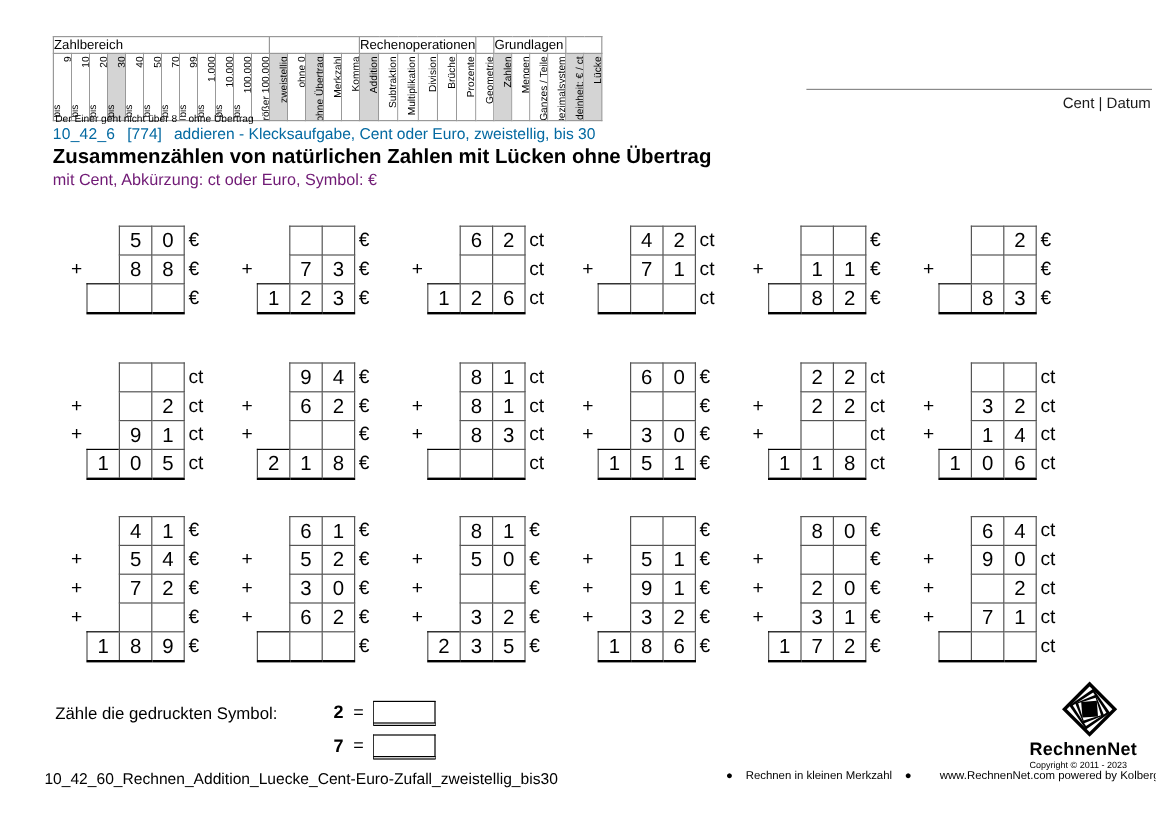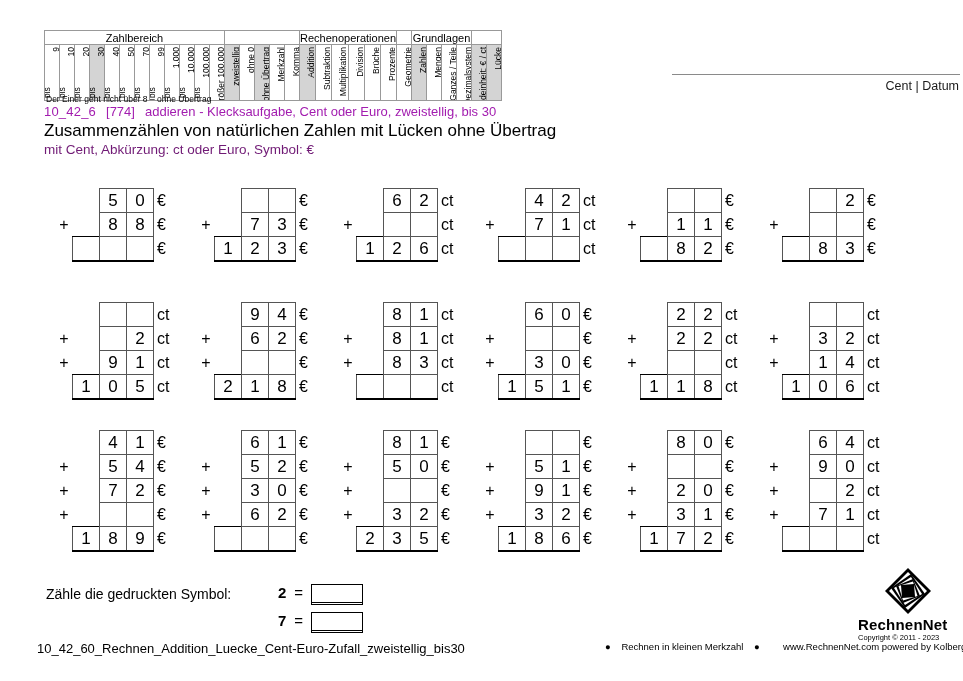--- a/index.html
+++ b/index.html
@@ -31,21 +31,21 @@
   }
   #cat-table td, #cat-table th {
     border: 1px solid #999999;
     padding: 0;
     margin: 0;
   }
   .grp-row td {
     height: 13px;
     font-size: 11px;
     font-weight: normal;
-    text-align: center;
+    text-align: left;
     vertical-align: middle;
     border: none;
     border-bottom: 1px solid #999999;
     color: #000;
     white-space: nowrap;
   }
   .grp-row td.grp-gap {
     border: none;
   }
   .vcell {
@@ -101,32 +101,32 @@
     font-size: 12.5px;
     color: #1a1a1a;
   }
 
   
   #code-line {
     position: absolute;
     left: 44px;
     top: 104px;
     font-size: 13px;
-    color: #a21caf;
+    color: #0369a1;
     white-space: nowrap;
   }
   #code-line .code { letter-spacing: 0.2px; }
   #code-line .bracket { margin-left: 10px; }
   #code-line .desc { margin-left: 10px; }
   #main-title {
     position: absolute;
     left: 44px;
     top: 121px;
     font-size: 17px;
-    font-weight: normal;
+    font-weight: bold;
     color: #000;
     white-space: nowrap;
   }
   #sub-title {
     position: absolute;
     left: 44px;
     top: 142px;
     font-size: 13.5px;
     color: #701a75;
     white-space: nowrap;

